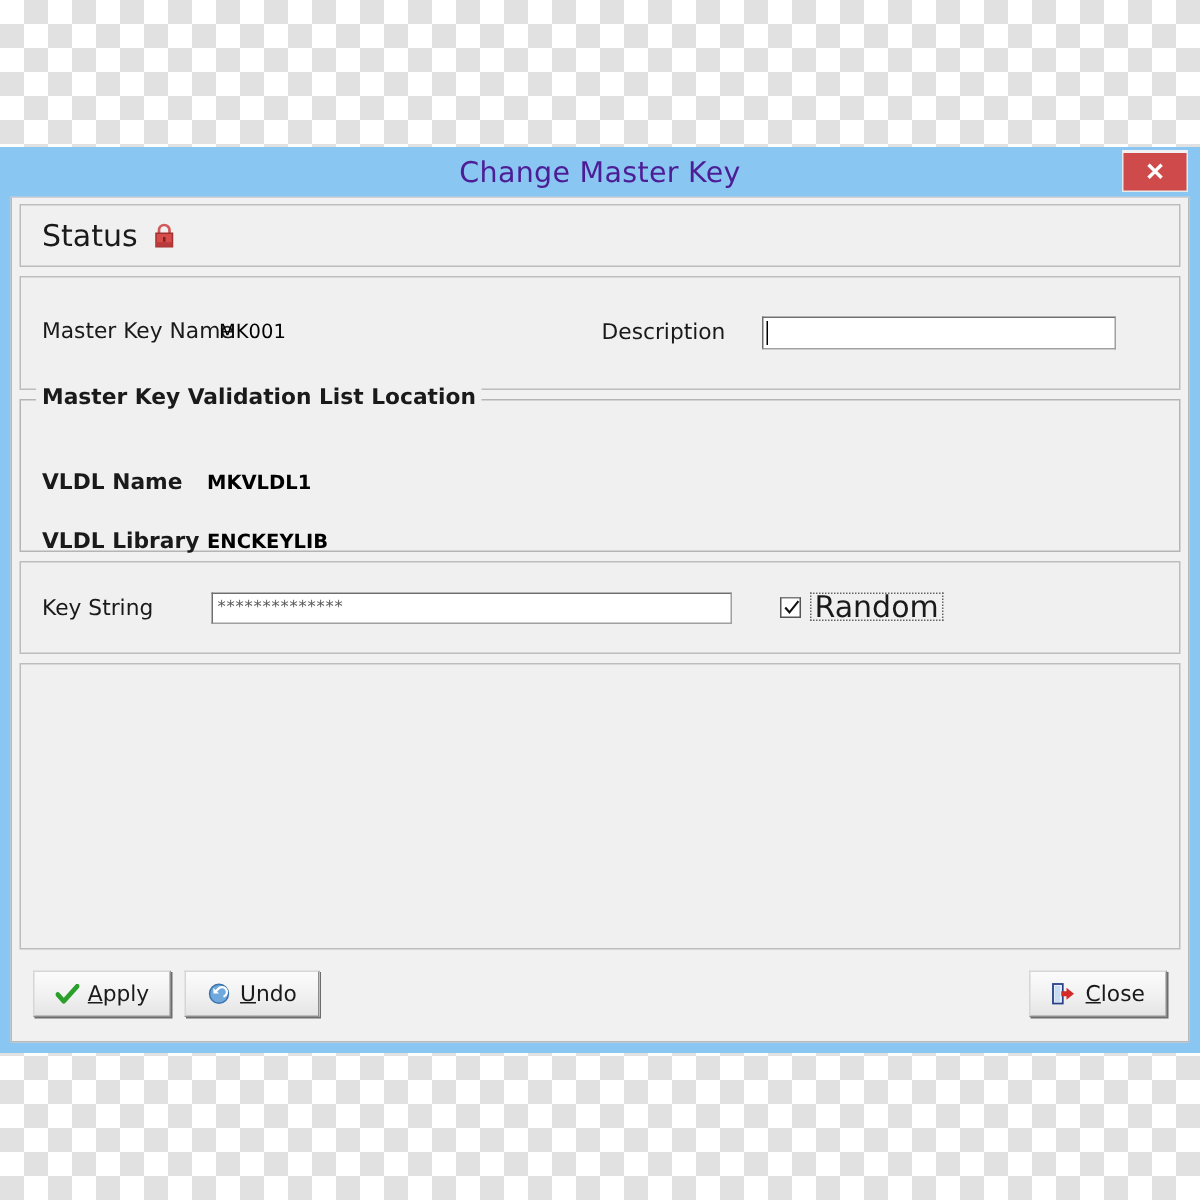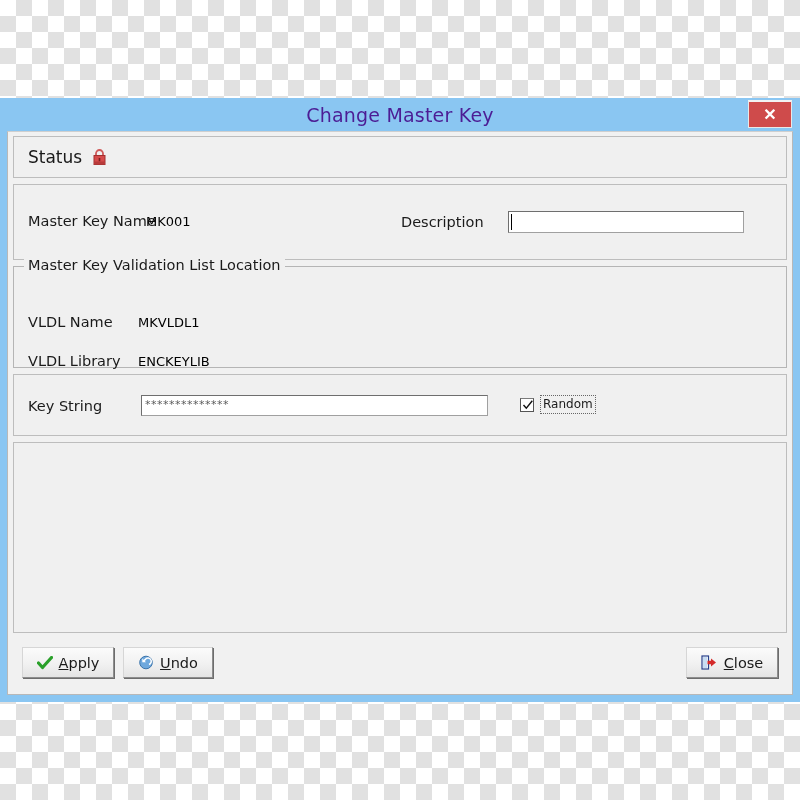--- a/index.html
+++ b/index.html
@@ -85,21 +85,21 @@
     border-bottom-color: #9a9a9a;
     box-sizing: border-box;
     position: relative;
     margin-bottom: 6px;
   }
   .panel.flat {
     border: 1px solid #bdbdbd;
   }
 
   #status-panel { height: 42px; display:flex; align-items:center; padding-left: 14px; }
-  #status-label { font-size: 17px; color: #1a1a1a; font-family: "DejaVu Sans", sans-serif; }
+  #status-label { font-size: 20px; color: #1a1a1a; font-family: "DejaVu Sans", sans-serif; }
 
   
   .lock-icon { margin-left: 10px; display:inline-block; line-height:0; }
 
   #mk-panel { height: 76px; }
   .field-row { position: absolute; display: flex; align-items: center; }
 
   .lbl {
     font-size: 14.5px;
     color: #1a1a1a;
@@ -114,20 +114,21 @@
   }
 
   
   #vldl-group {
     height: 102px;
     border: 1px solid #b5b5b5;
     background: #f0f0f0;
     position: relative;
     margin-bottom: 6px;
     box-sizing: border-box;
+    font-weight: bold;
   }
   #vldl-legend {
     position: absolute;
     top: -10px;
     left: 10px;
     background: #f0f0f0;
     padding: 0 4px;
     font-size: 14.5px;
     color: #1a1a1a;
     font-family: "DejaVu Sans", sans-serif;
@@ -184,21 +185,21 @@
     background: #fff;
     border: 1px solid #555;
     border-top-color: #7b7b7b;
     position: relative;
     box-sizing: border-box;
     flex: 0 0 14px;
   }
   .cb-box svg { position:absolute; left:1px; top:0px; }
   .cb-label {
     margin-left: 6px;
-    font-size: 12px;
+    font-size: 20px;
     color: #1a1a1a;
     font-family: "DejaVu Sans", sans-serif;
     border: 1px dotted #666;
     padding: 0 2px;
     line-height: 17px;
   }
 
   
   #buttonbar {
     flex: 0 0 50px;

